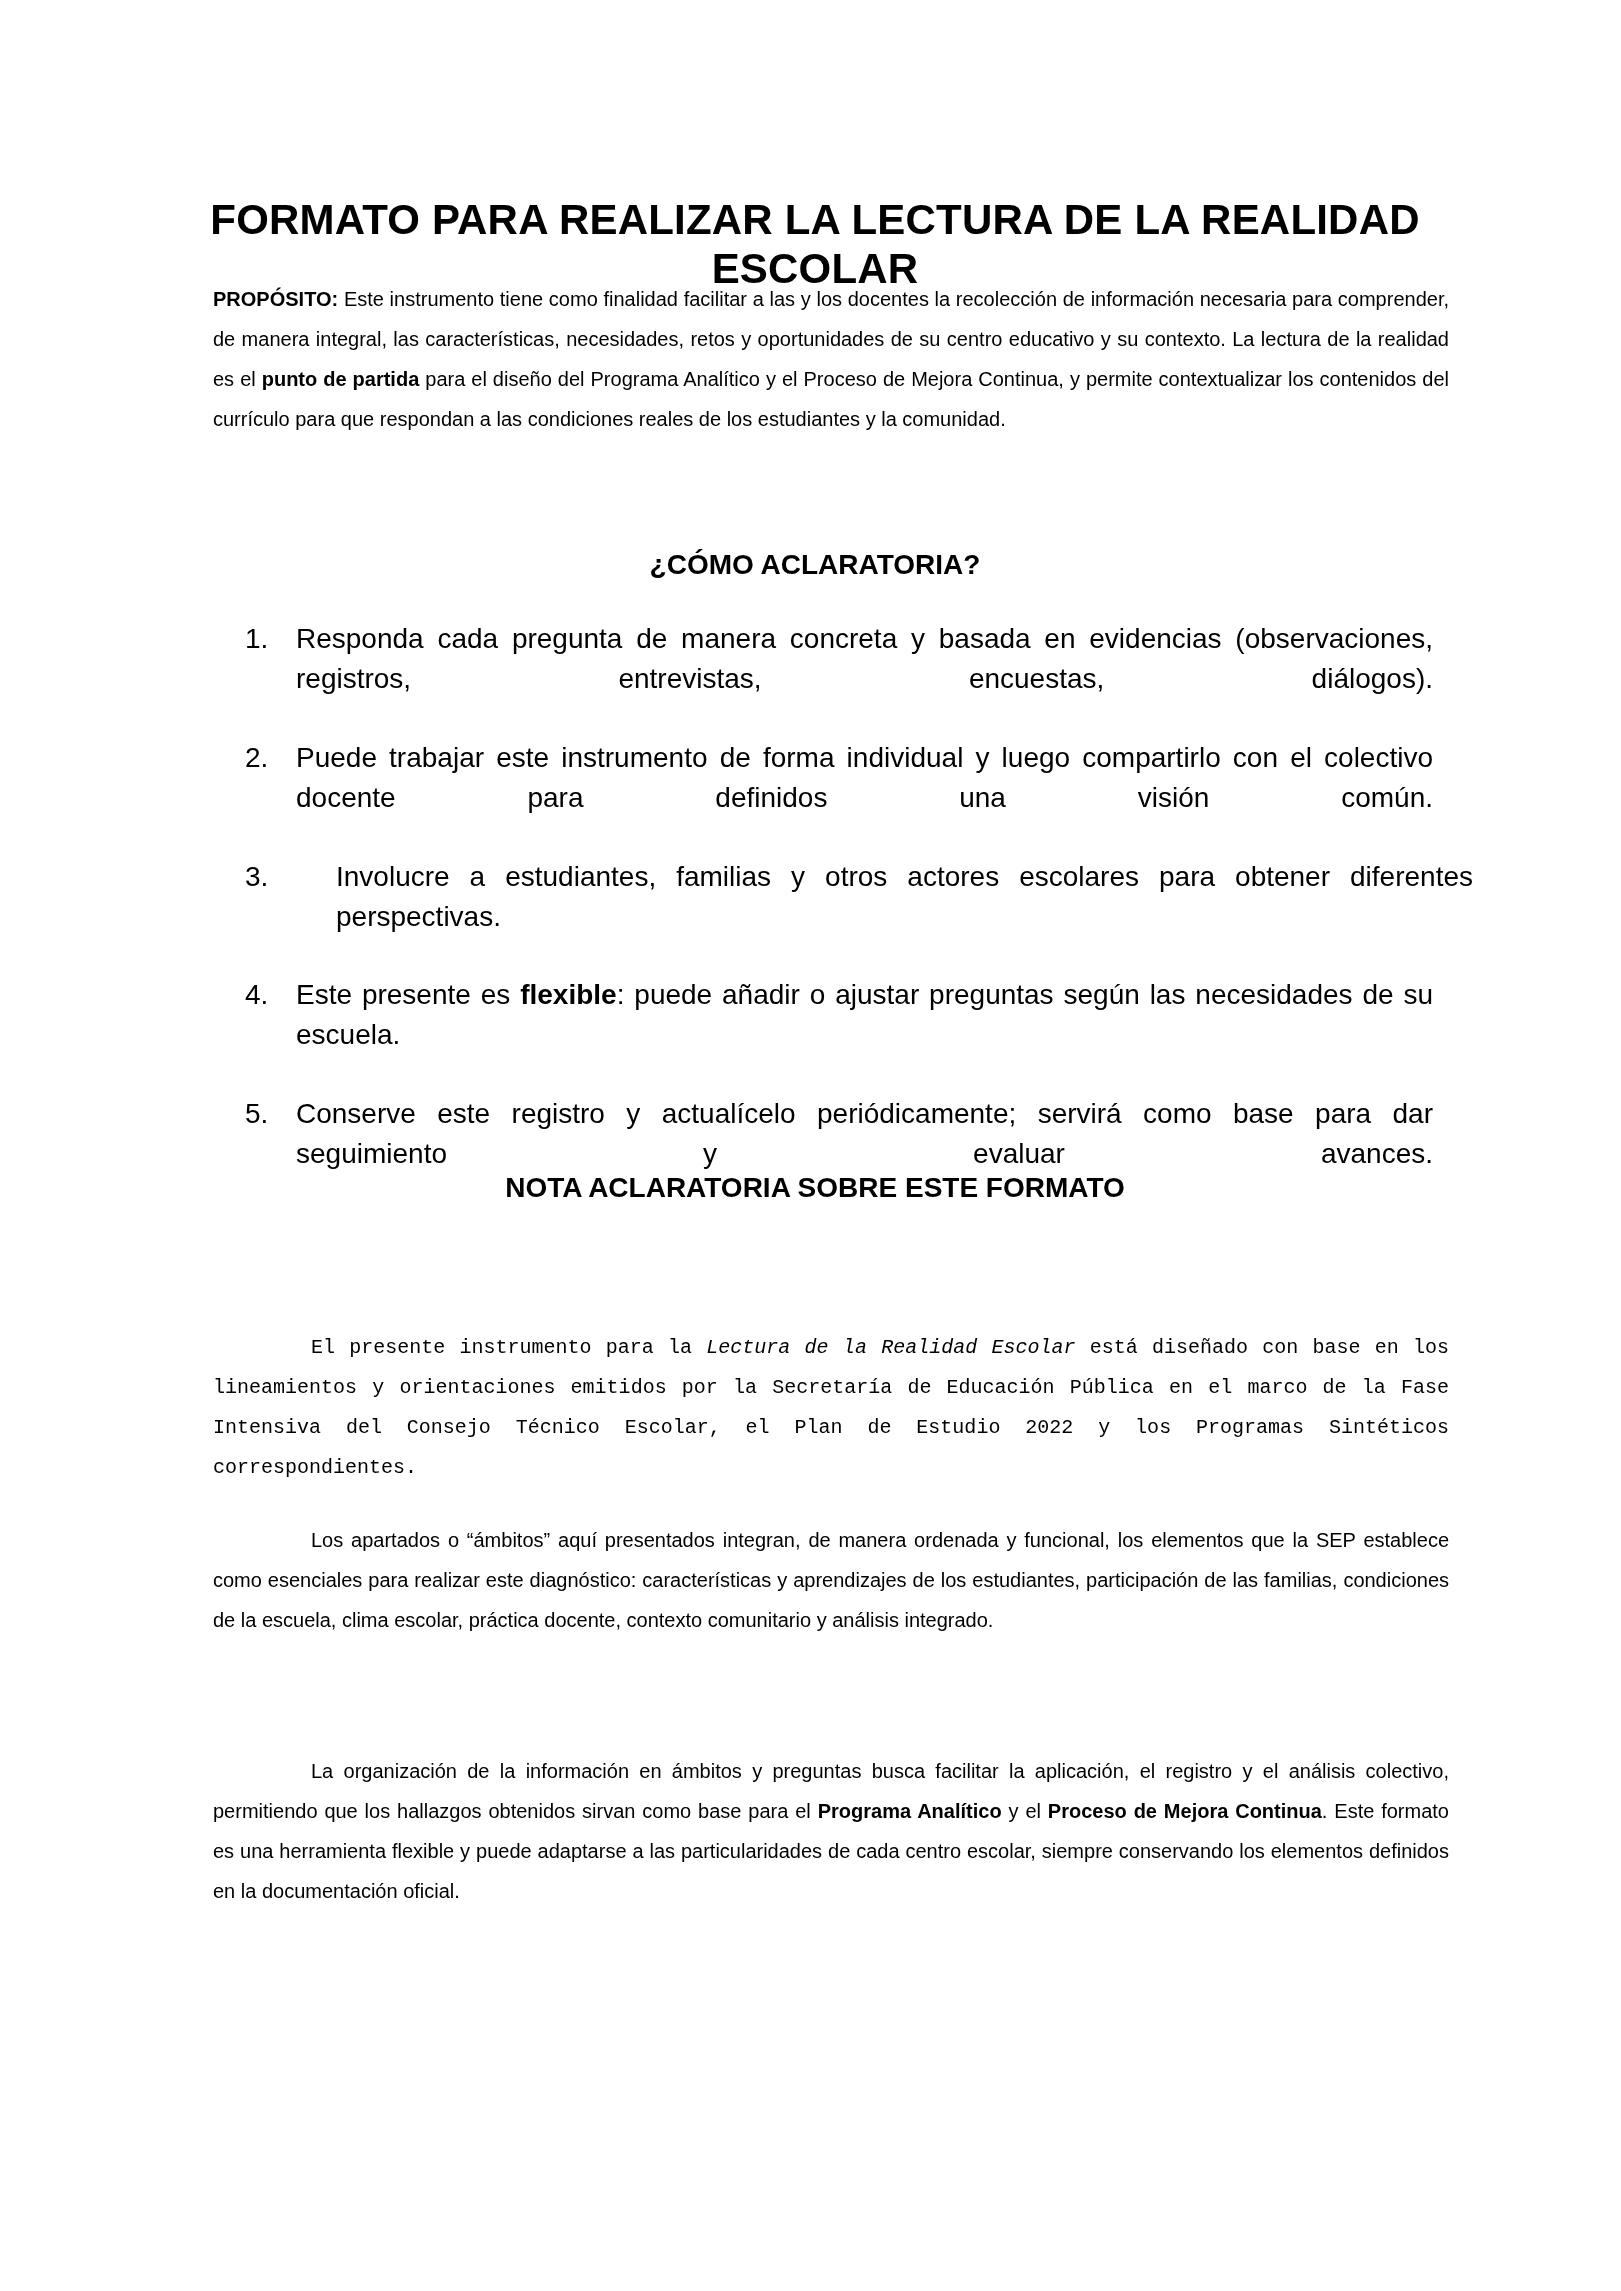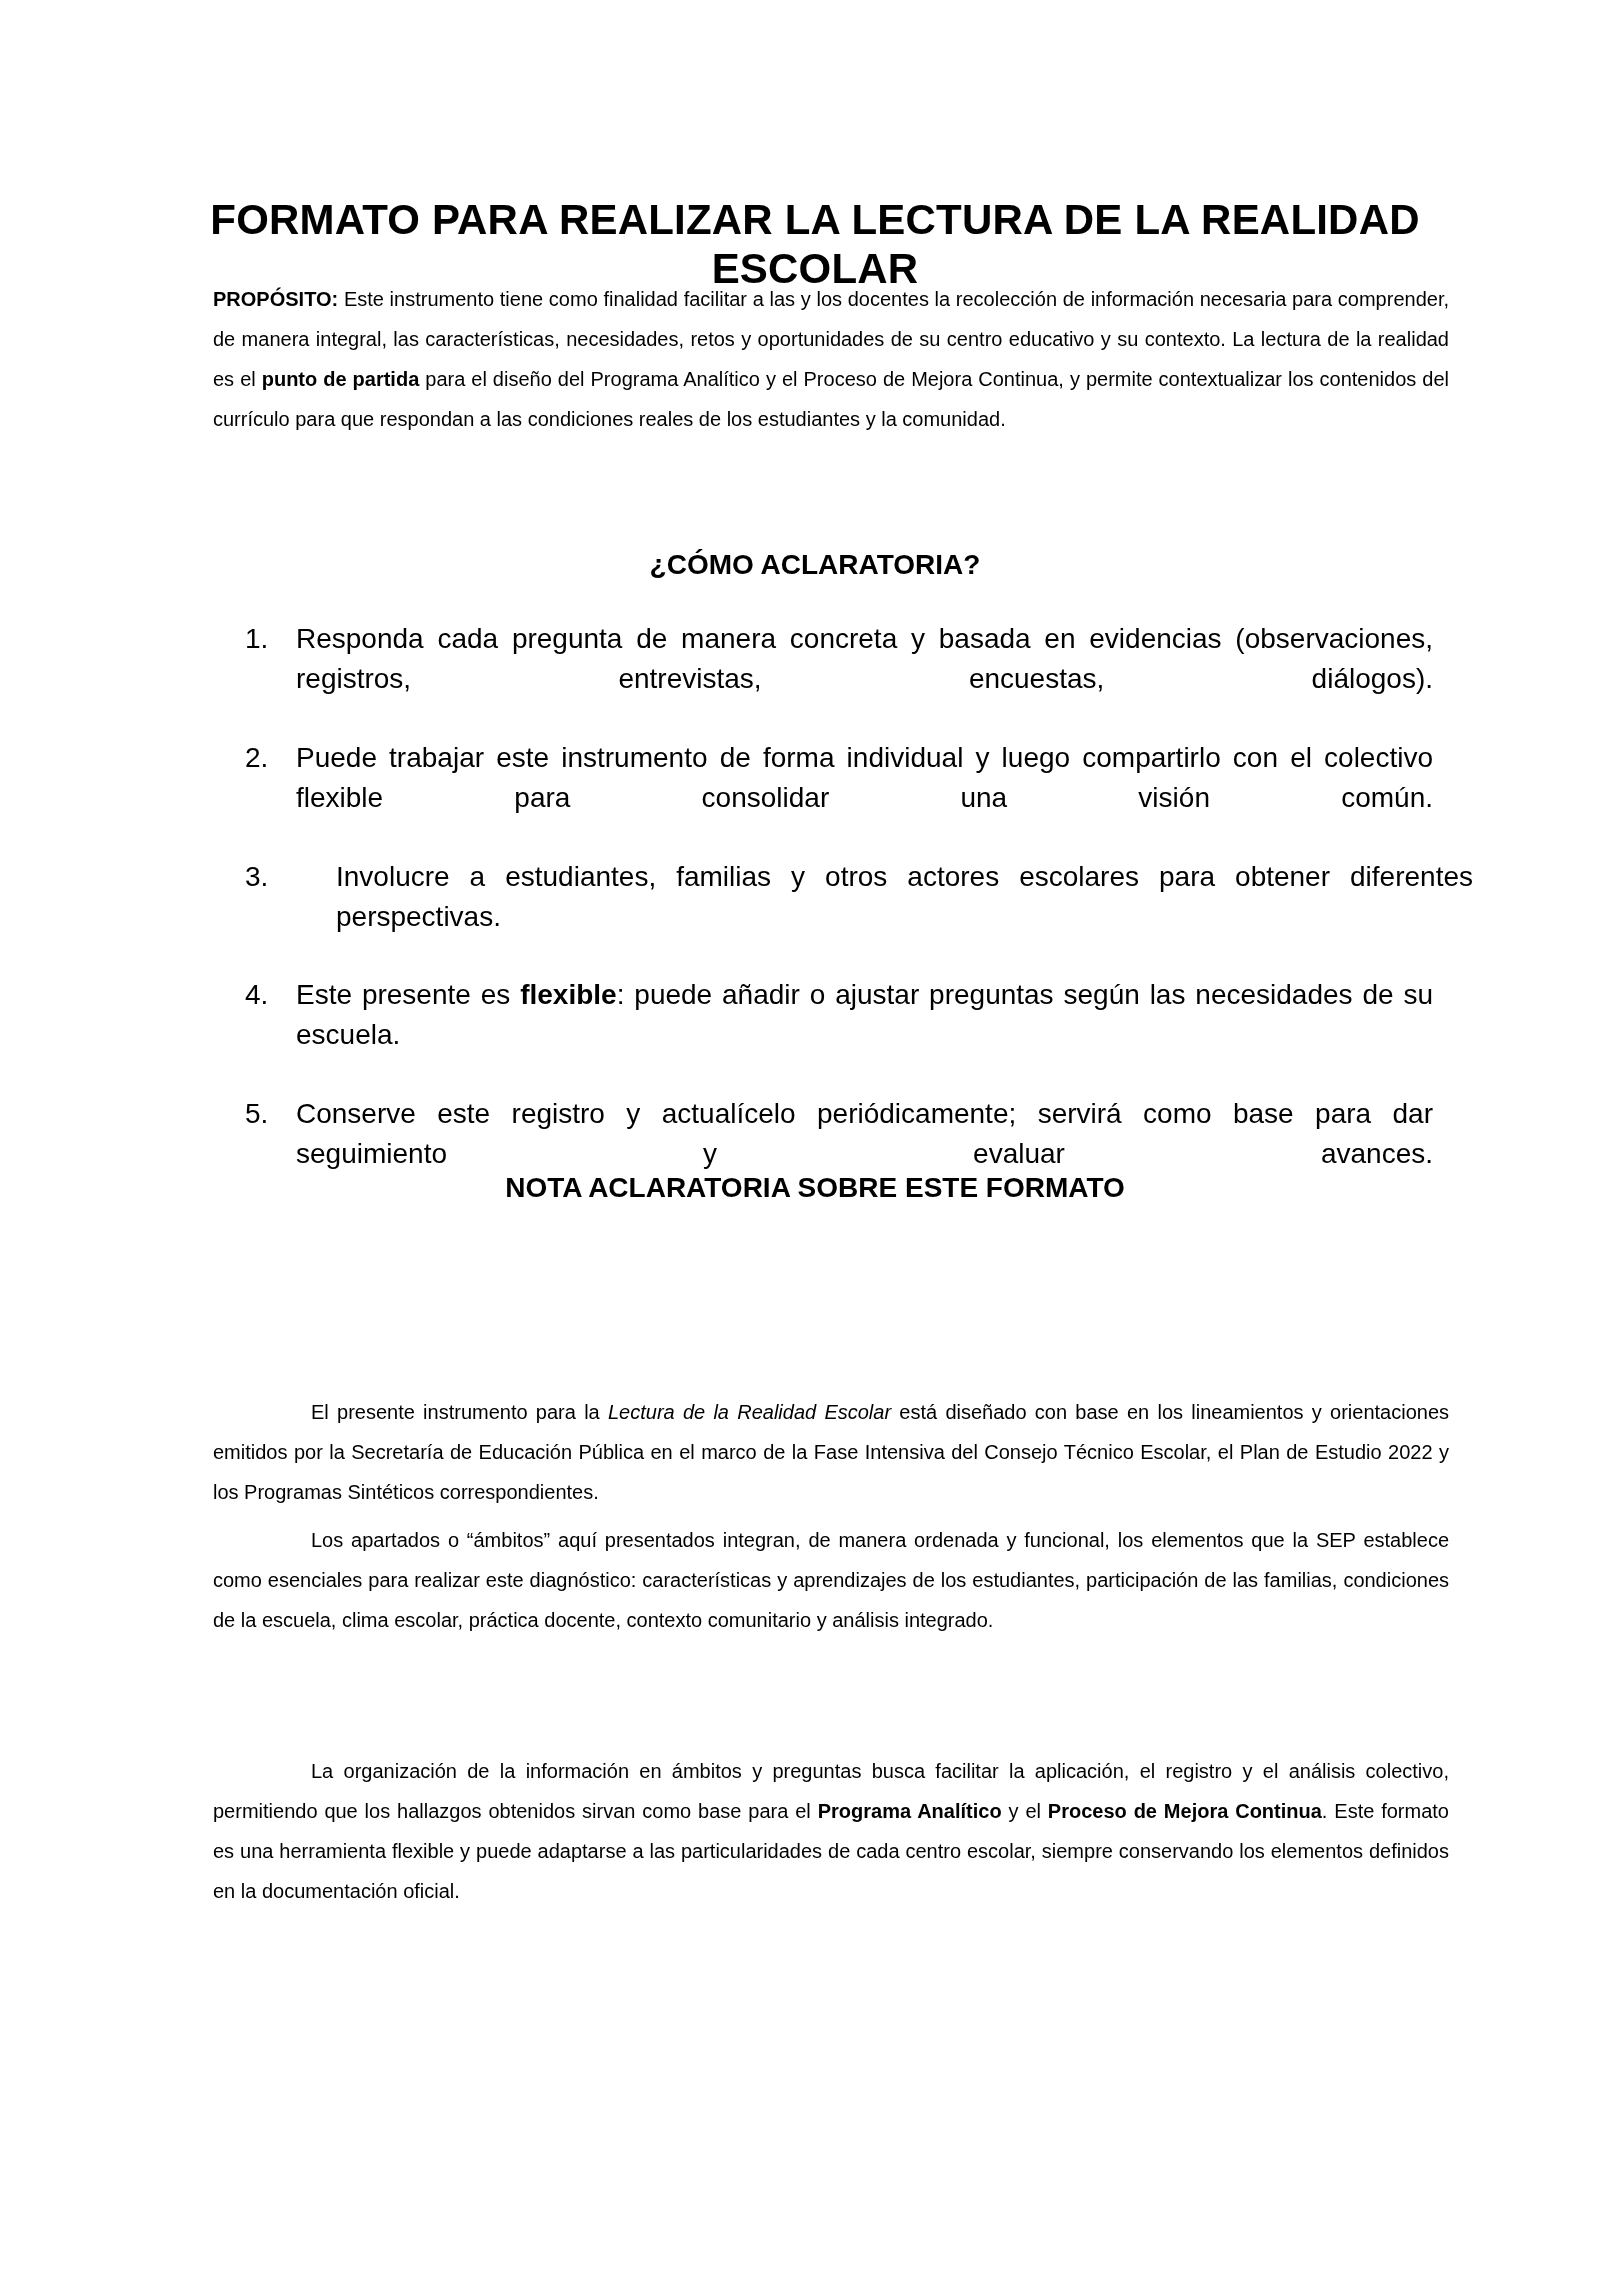--- a/index.html
+++ b/index.html
@@ -43,38 +43,38 @@
 
   <h2 class="h2" style="top:545px;">¿CÓMO ACLARATORIA?</h2>
 
   <div class="list">
     <div class="li" style="top:619px;">
       <span class="num">1.</span>
       <div class="txt">Responda cada pregunta de manera concreta y basada en evidencias (observaciones, registros, entrevistas, encuestas, diálogos).</div>
     </div>
     <div class="li" style="top:738px;">
       <span class="num">2.</span>
-      <div class="txt">Puede trabajar este instrumento de forma individual y luego compartirlo con el colectivo flexible para consolidar una visión común.</div>
+      <div class="txt">Puede trabajar este instrumento de forma individual y luego compartirlo con el colectivo docente para definidos una visión común.</div>
     </div>
     <div class="li" style="top:857px;">
       <span class="num">3.</span>
       <div class="txt lastleft">Involucre a estudiantes, familias y otros actores escolares para obtener diferentes perspectivas.</div>
     </div>
     <div class="li" style="top:975px;">
       <span class="num">4.</span>
       <div class="txt"><span>Este presente es </span><b>flexible</b><span>: puede añadir o ajustar preguntas según las necesidades de su escuela.</span></div>
     </div>
     <div class="li" style="top:1094px;">
       <span class="num">5.</span>
       <div class="txt">Conserve este registro y actualícelo periódicamente; servirá como base para dar seguimiento y evaluar avances.</div>
     </div>
   </div>
 
   <h2 class="h2" style="top:1168px;">NOTA ACLARATORIA SOBRE ESTE FORMATO</h2>
 
-  <p class="para indent" style="top:1376px;"><span>El presente instrumento para la </span><i>Lectura de la Realidad Escolar</i><span> está diseñado con base en los lineamientos y orientaciones emitidos por la Secretaría de Educación Pública en el marco de la Fase Intensiva del Consejo Técnico Escolar, el Plan de Estudio 2022 y los Programas Sintéticos correspondientes.</span></p>
+  <p class="para indent" style="top:1312px;font-family:Liberation Mono, monospace;"><span>El presente instrumento para la </span><i>Lectura de la Realidad Escolar</i><span> está diseñado con base en los lineamientos y orientaciones emitidos por la Secretaría de Educación Pública en el marco de la Fase Intensiva del Consejo Técnico Escolar, el Plan de Estudio 2022 y los Programas Sintéticos correspondientes.</span></p>
 
   <p class="para indent" style="top:1504px;">Los apartados o “ámbitos” aquí presentados integran, de manera ordenada y funcional, los elementos que la SEP establece como esenciales para realizar este diagnóstico: características y aprendizajes de los estudiantes, participación de las familias, condiciones de la escuela, clima escolar, práctica docente, contexto comunitario y análisis integrado.</p>
 
   <p class="para indent" style="top:1735px;"><span>La organización de la información en ámbitos y preguntas busca facilitar la aplicación, el registro y el análisis colectivo, permitiendo que los hallazgos obtenidos sirvan como base para el </span><b>Programa Analítico</b><span> y el </span><b>Proceso de Mejora Continua</b><span>. Este formato es una herramienta flexible y puede adaptarse a las particularidades de cada centro escolar, siempre conservando los elementos definidos en la documentación oficial.</span></p>
 
 </div>
 
 
 </body></html>

